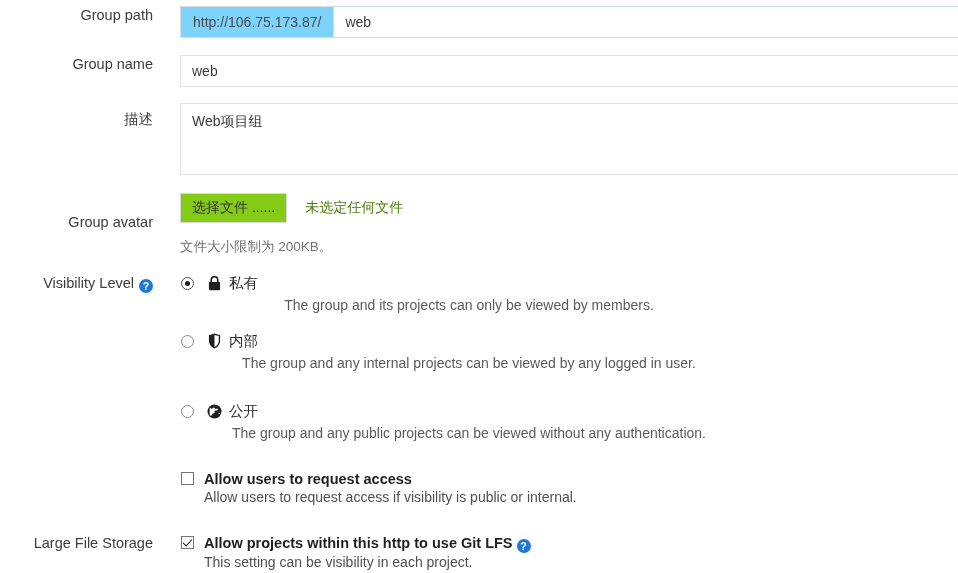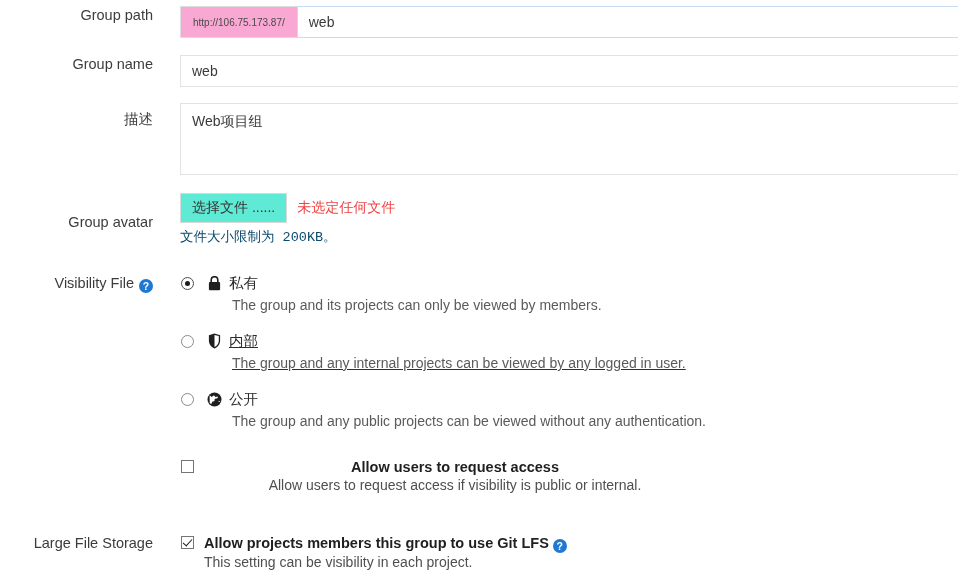--- a/index.html
+++ b/index.html
@@ -59,24 +59,24 @@
   .input-group {
     display: flex;
     align-items: stretch;
     width: 790px;
     height: 32px;
   }
   .input-addon {
     display: flex;
     align-items: center;
     padding: 0 12px;
-    background: #f9a8d4;
+    background: #7dd3fc;
     border: 1px solid #dcdcdc;
     border-right: none;
-    font-size: 10px;
+    font-size: 14px;
     color: #4a4a4a;
     white-space: nowrap;
   }
   .text-input {
     flex: 1;
     border: 1px solid #c5dcf2;
     background: #ffffff;
     padding: 0 11px;
     font-family: "Liberation Sans", "DejaVu Sans", sans-serif;
     font-size: 14px;
@@ -98,39 +98,38 @@
     color: #3a3a3a;
     outline: none;
     resize: none;
     line-height: 19px;
   }
 
   
   .file-row { display: flex; align-items: center; }
   .file-button {
     border: 1px solid #d9d9d9;
-    background: #5eead4;
+    background: #84cc16;
     padding: 5px 11px 6px 11px;
     font-family: "Liberation Sans", "DejaVu Sans", sans-serif;
     font-size: 14px;
     color: #353535;
     cursor: default;
     line-height: 17px;
   }
   .file-status {
-    margin-left: 10px;
-    font-size: 14px;
-    color: #ef4444;
+    margin-left: 18px;
+    font-size: 14px;
+    color: #4d7c0f;
     font-family: Liberation Serif, serif;
   }
   .file-hint {
-    margin-top: 5px;
+    margin-top: 15px;
     font-size: 13.5px;
-    color: #0c4a6e;
-    font-family: Liberation Mono, monospace;
+    color: #737373;
   }
 
   
   .vis-option { position: relative; }
   .radio {
     position: absolute;
     left: 0;
     top: 3px;
     width: 13px;
     height: 13px;
@@ -166,20 +165,21 @@
   .vis-title {
     font-size: 14.5px;
     color: #2b2b2b;
   }
   .vis-desc {
     margin-left: 51px;
     margin-top: 4px;
     font-size: 14px;
     color: #5a5a5a;
     line-height: 18px;
+    text-align: center;
   }
 
   
   .check-block { position: relative; }
   .checkbox {
     position: absolute;
     left: 0;
     top: 2px;
     width: 13px;
     height: 13px;
@@ -247,82 +247,82 @@
     <div class="file-row">
       <button class="file-button">选择文件 ......</button>
       <span class="file-status">未选定任何文件</span>
     </div>
     <div class="file-hint">文件大小限制为 200KB。</div>
   </div>
 </div>
 
 <div class="form-row" style="top:274px;">
   <div class="row-label">
-    <span>Visibility File</span><span class="help-icon">?</span>
+    <span>Visibility Level</span><span class="help-icon">?</span>
   </div>
 
   <div class="row-control" style="left:181px;">
 
     <div class="vis-option">
       <span class="radio checked"></span>
       <div class="vis-head">
         <span class="vis-icon">
           <svg width="13" height="15" viewBox="0 0 13 15">
             <path d="M3.2 6.2V4.3C3.2 2.2 4.6 0.7 6.5 0.7s3.3 1.5 3.3 3.6v1.9" fill="none" stroke="#1f1f1f" stroke-width="1.6"></path>
             <rect x="0.9" y="6" width="11.2" height="8.3" rx="1.1" fill="#1f1f1f"></rect>
           </svg>
         </span>
         <span class="vis-title">私有</span>
       </div>
       <div class="vis-desc">The group and its projects can only be viewed by members.</div>
     </div>
 
-    <div class="vis-option" style="margin-top:18px;text-decoration:underline;">
+    <div class="vis-option" style="margin-top:18px;">
       <span class="radio"></span>
       <div class="vis-head">
         <span class="vis-icon">
           <svg width="13" height="16" viewBox="0 0 13 16">
             <path d="M6.5 0.6 12.1 2.2v5.5c0 3.7-2.6 6.4-5.6 7.7C3.5 14.1 0.9 11.4 0.9 7.7V2.2z" fill="#1f1f1f"></path>
             <path d="M6.5 0.6 12.1 2.2v5.5c0 3.7-2.6 6.4-5.6 7.7z" fill="#ffffff" opacity="0.0"></path>
             <path d="M6.5 1.9v12.1c2.4-1.2 4.3-3.5 4.3-6.3V3.1z" fill="#ffffff"></path>
           </svg>
         </span>
         <span class="vis-title">内部</span>
       </div>
       <div class="vis-desc">The group and any internal projects can be viewed by any logged in user.</div>
     </div>
 
-    <div class="vis-option" style="margin-top:18px;">
+    <div class="vis-option" style="margin-top:30px;">
       <span class="radio"></span>
       <div class="vis-head">
         <span class="vis-icon">
           <svg width="15" height="15" viewBox="0 0 15 15">
             <circle cx="7.5" cy="7.5" r="7" fill="#1f1f1f"></circle>
             <path d="M2.6 3.4c1 .4 1.3 1.4 2.3 1.3.9-.1 1.1-1.2 2.1-1.1.8.1.6 1.2 1.5 1.4.8.2 1.3-.7 2-.3.5.3.4 1.1-.2 1.5-.8.6-1.9.1-2.5.8-.5.6.1 1.5-.4 2.1-.6.7-1.7.2-2.3.8-.5.5-.1 1.4-.6 1.8-.6.4-1.4-.2-1.8-.9" fill="#ffffff"></path>
             <path d="M11.6 9.3c.5.3 1.1 0 1.5.4" fill="none" stroke="#ffffff" stroke-width="1"></path>
           </svg>
         </span>
         <span class="vis-title">公开</span>
       </div>
       <div class="vis-desc">The group and any public projects can be viewed without any authentication.</div>
     </div>
 
-    <div class="check-block" style="margin-top:28px;text-align:center;">
+    <div class="check-block" style="margin-top:28px;">
       <span class="checkbox"></span>
       <div class="check-label">Allow users to request access</div>
       <div class="check-desc">Allow users to request access if visibility is public or internal.</div>
     </div>
 
   </div>
 </div>
 
 <div class="form-row" style="top:534px;">
   <div class="row-label">Large File Storage</div>
   <div class="row-control" style="left:181px;">
     <div class="check-block">
       <span class="checkbox checked"></span>
       <div class="check-label">
-        <span>Allow projects members this group to use Git LFS</span><span class="help-icon">?</span>
+        <span>Allow projects within this http to use Git LFS</span><span class="help-icon">?</span>
       </div>
       <div class="check-desc">This setting can be visibility in each project.</div>
     </div>
   </div>
 </div>
 
 </body></html>

